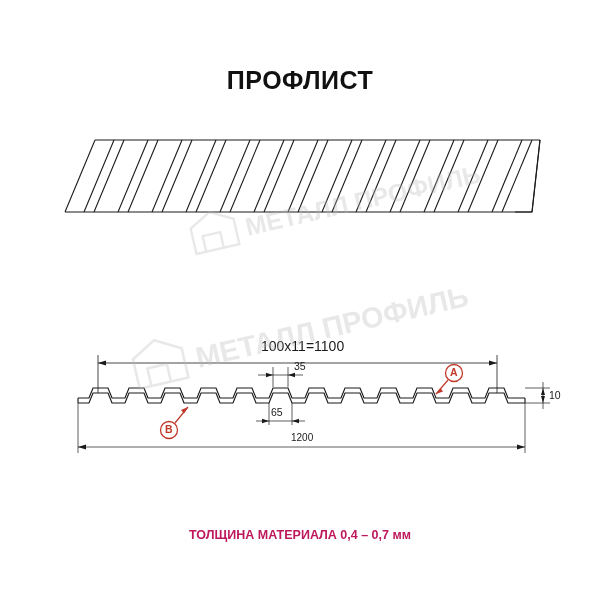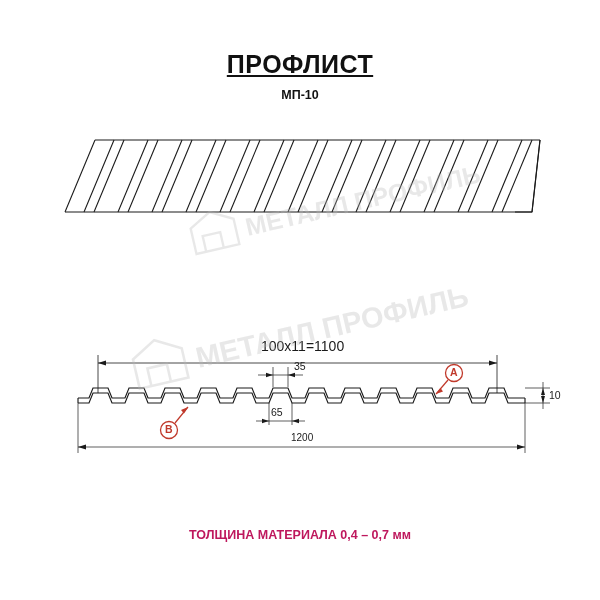--- a/index.html
+++ b/index.html
@@ -21,23 +21,22 @@
     position: absolute;
     top: 50px;
     left: 0;
     width: 100%;
     text-align: center;
   }
   .title {
     font-size: 25px;
     font-weight: bold;
     letter-spacing: 0.5px;
-    margin: 0;
+    margin: 16px;
     color: #111;
-    text-decoration: underline;
   }
   .subtitle {
     font-size: 12.5px;
     font-weight: bold;
     margin-top: 9px;
     color: #111;
   }
   .iso-view {
     position: absolute;
     top: 120px;
@@ -72,21 +71,20 @@
   .wm-2 { left: 125px; top: 300px; transform: rotate(-13deg); }
   svg { display: block; }
 </style>
 </head>
 <body>
 
 <div class="page">
 
   <div class="title-block">
     <div class="title">ПРОФЛИСТ</div>
-    <div class="subtitle">МП-10</div>
   </div>
 
   <div class="iso-view">
     <svg width="515" height="145" viewBox="0 0 515 145" fill="none" stroke="#1a1a1a" stroke-width="1.1">
 
       <path d="M 50 20 L 495 20"></path>
 
       <path d="M 495 20 L 487 92 L 470 92" stroke-width="1.1"></path>
 
       <path d="M 20 92 L 487 92"></path>

